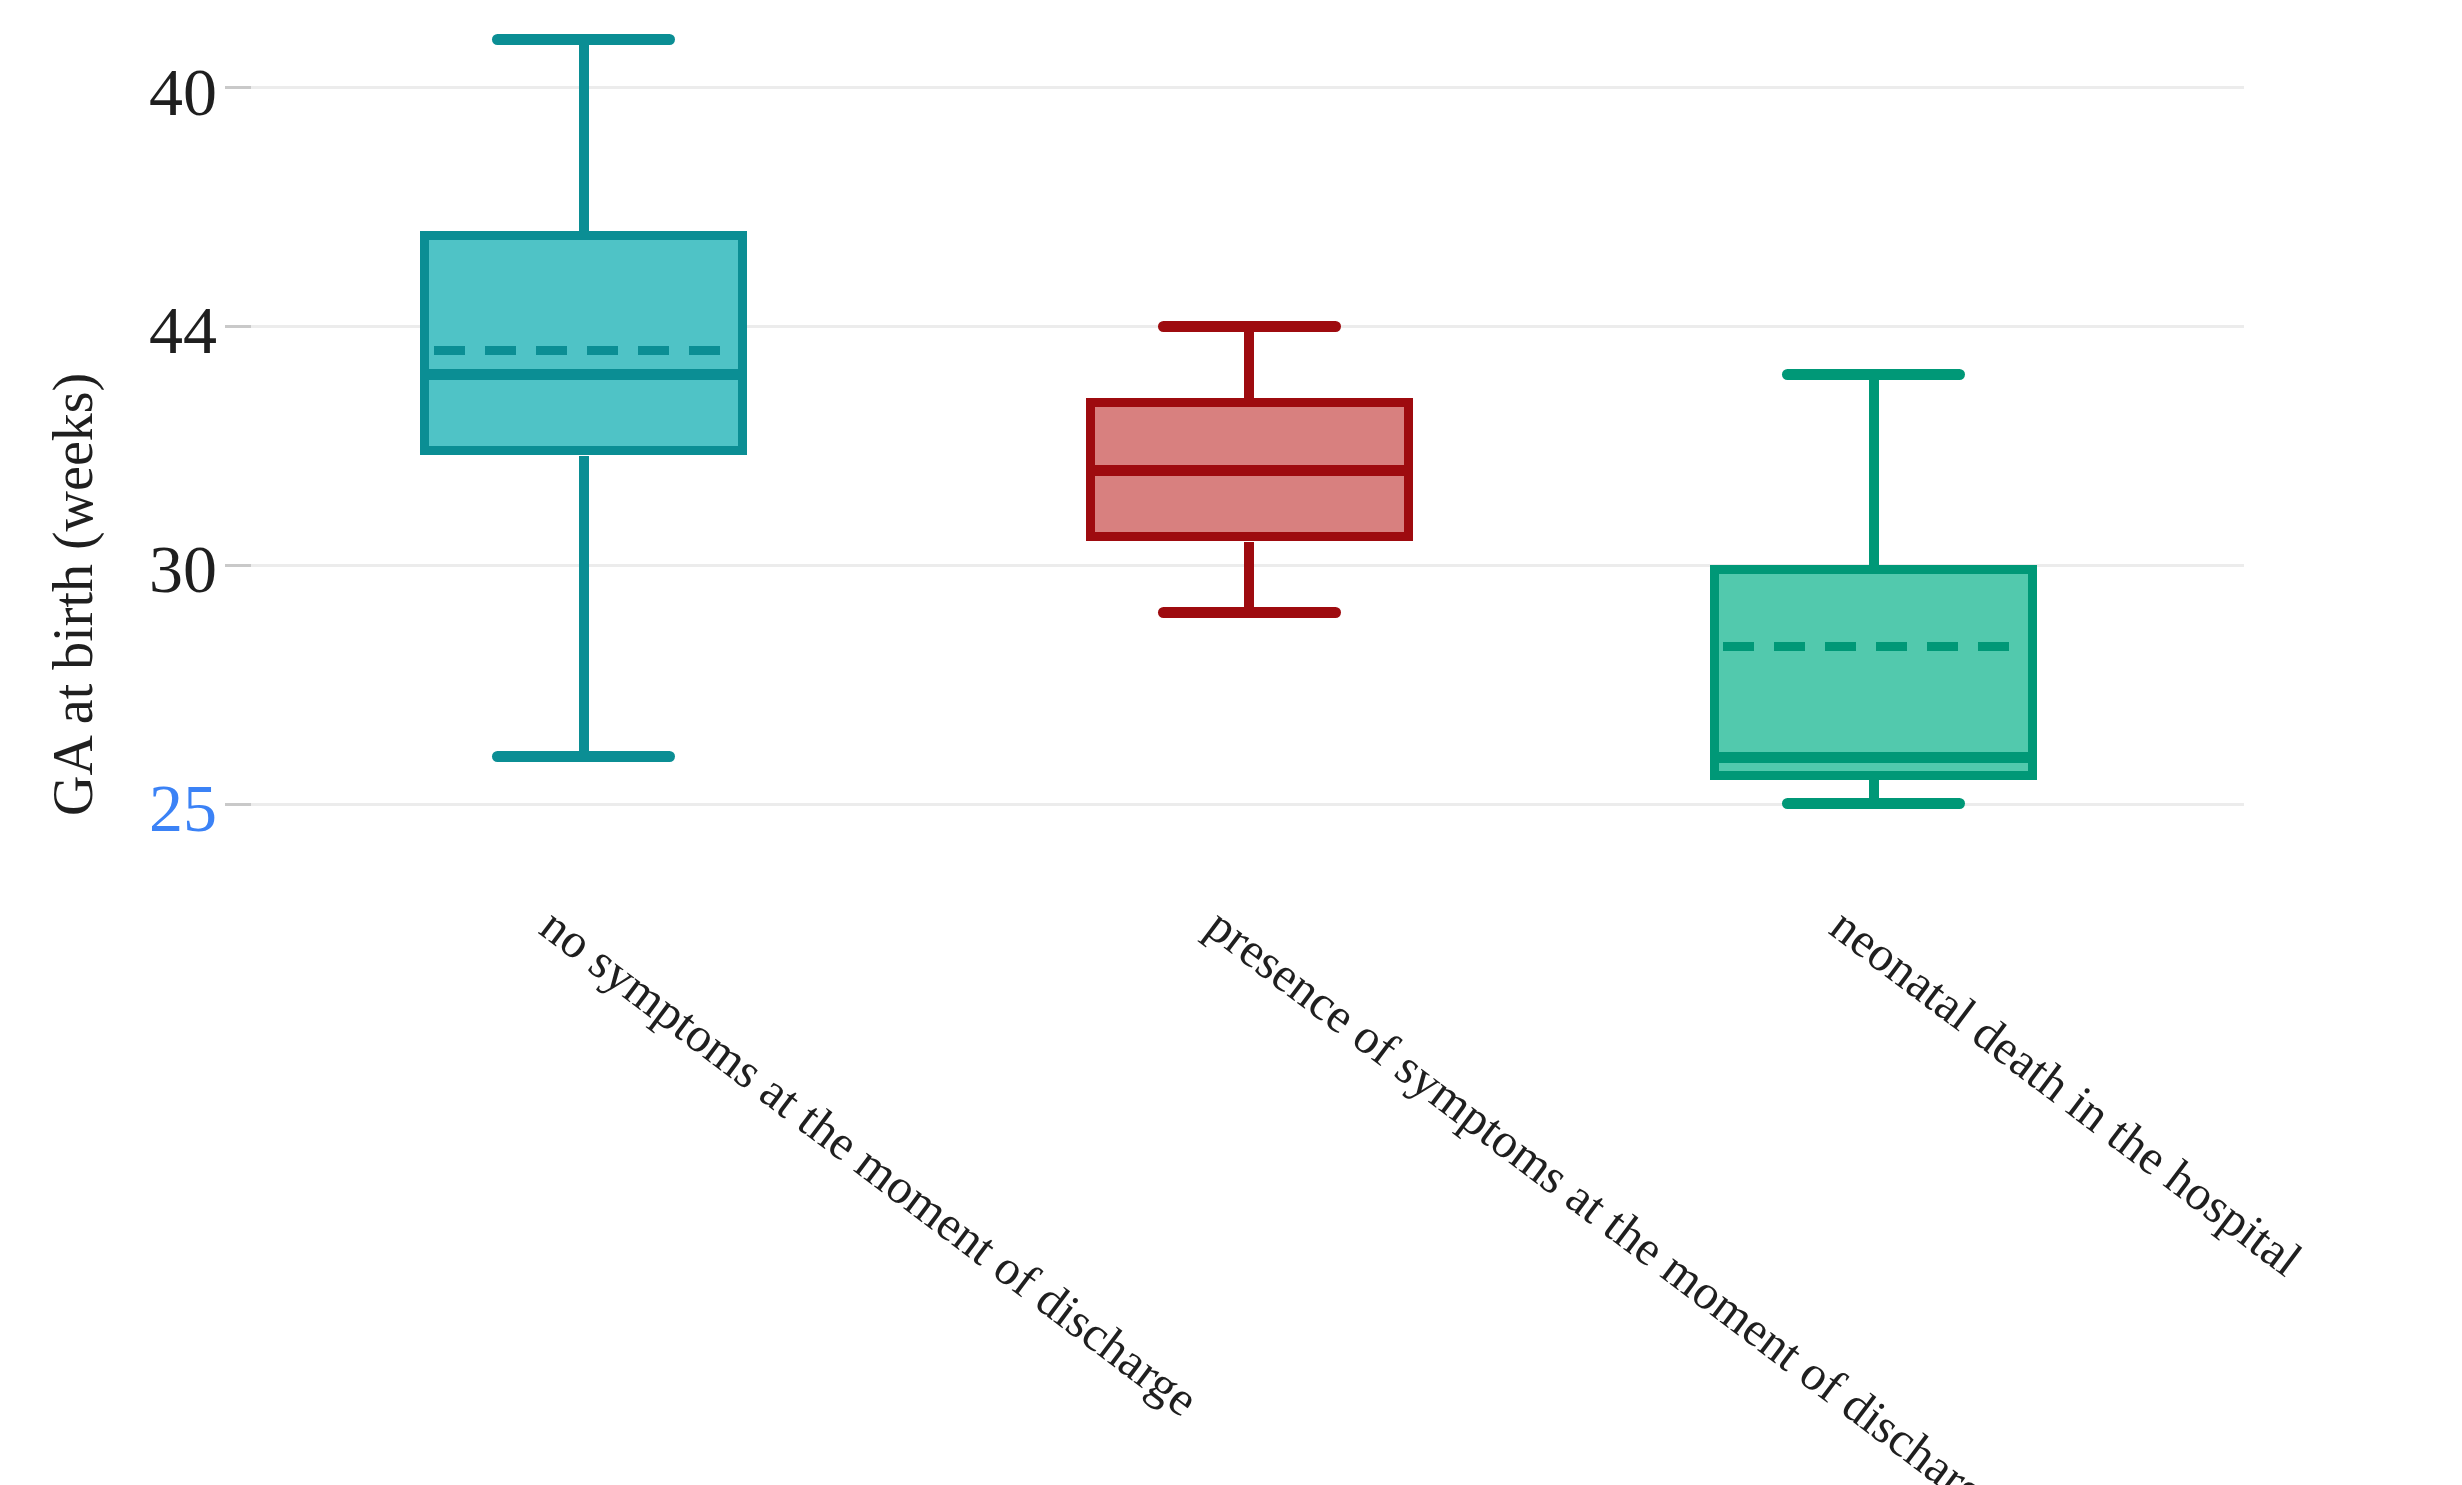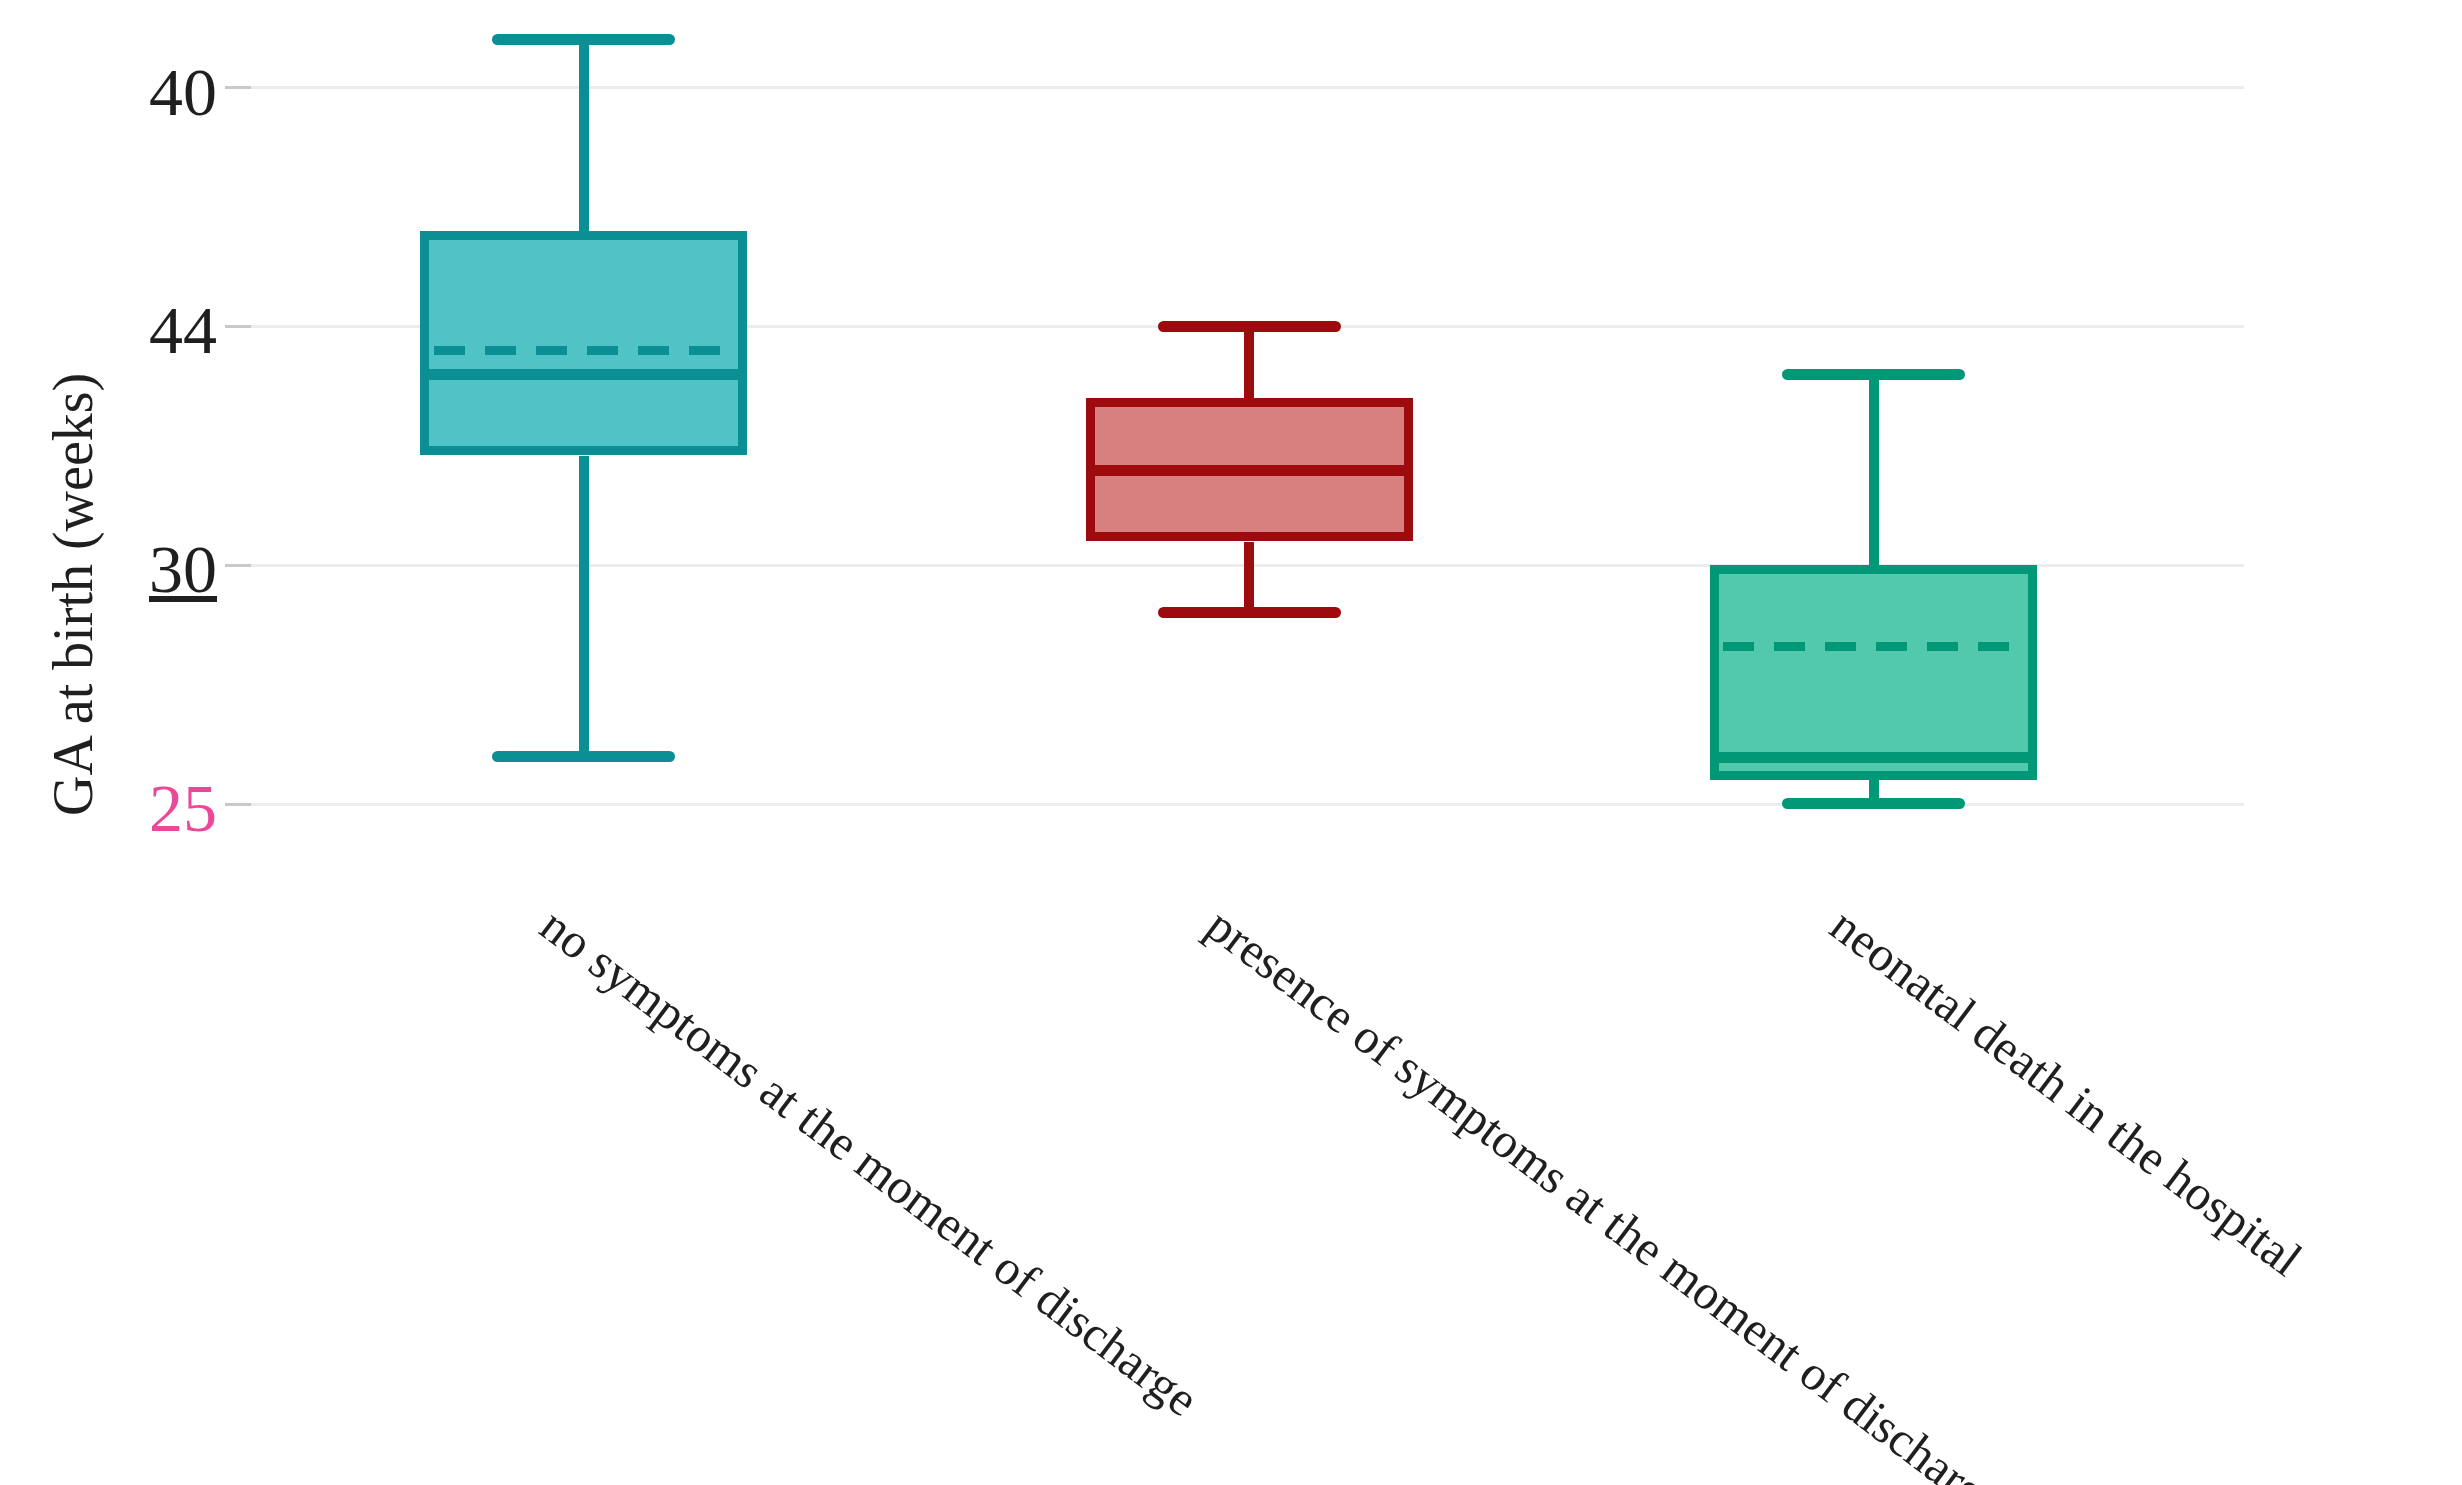--- a/index.html
+++ b/index.html
@@ -25,24 +25,24 @@
 <div id="chart">
   <div class="ylabel" style="left:41px;top:816px;">GA at birth (weeks)</div>
 <div class="gridline" style="left: 245px; top: 86px; width: 1999px; background: rgb(236, 236, 236);"></div>
     <div class="tickstub" style="left: 225px; top: 86px; width: 26px; background: rgb(201, 201, 201);"></div>
     <div class="ytick" style="left: 37px; top: 58px; color: rgb(31, 31, 31);">40</div>
     <div class="gridline" style="left: 245px; top: 325px; width: 1999px; background: rgb(236, 236, 236);"></div>
     <div class="tickstub" style="left: 225px; top: 325px; width: 26px; background: rgb(201, 201, 201);"></div>
     <div class="ytick" style="left: 37px; top: 296px; color: rgb(31, 31, 31);">44</div>
     <div class="gridline" style="left: 245px; top: 564px; width: 1999px; background: rgb(236, 236, 236);"></div>
     <div class="tickstub" style="left: 225px; top: 564px; width: 26px; background: rgb(201, 201, 201);"></div>
-    <div class="ytick" style="left: 37px; top: 535px; color: rgb(31, 31, 31); text-decoration: underline;">30</div>
+    <div class="ytick" style="left: 37px; top: 535px; color: rgb(31, 31, 31);">30</div>
     <div class="gridline" style="left: 245px; top: 803px; width: 1999px; background: rgb(236, 236, 236);"></div>
     <div class="tickstub" style="left: 225px; top: 803px; width: 26px; background: rgb(201, 201, 201);"></div>
-    <div class="ytick" style="left: 37px; top: 774px; color: #ec4899;">25</div>
+    <div class="ytick" style="left: 37px; top: 774px; color: #3b82f6;">25</div>
     <div class="whisker-cap" style="left: 492px; top: 34px; width: 183px; background: rgb(11, 142, 148); border-radius: 5.7px;"></div>
     <div class="whisker-stem" style="left: 579px; top: 40px; height: 191px; background: rgb(11, 142, 148);"></div>
     <div class="whisker-stem" style="left: 579px; top: 456px; height: 301px; background: rgb(11, 142, 148);"></div>
     <div class="whisker-cap" style="left: 492px; top: 751px; width: 183px; background: rgb(11, 142, 148); border-radius: 5.7px;"></div>
     <div class="box" style="left: 420px; top: 231px; width: 327px; height: 224px; background: rgb(79, 195, 198); border-color: rgb(11, 142, 148);"></div>
     <div class="median" style="left: 420px; top: 369px; width: 327px; background: rgb(11, 142, 148);"></div>
     <div class="meanline" style="left: 434px; top: 346px; width: 300px; background: repeating-linear-gradient(90deg, rgb(11, 142, 148) 0px, rgb(11, 142, 148) 31px, transparent 31px, transparent 51px);"></div>
     <div class="xlabel" style="left: 563px; top: 898px; color: rgb(31, 31, 31);">no symptoms at the moment of discharge</div>
     <div class="whisker-cap" style="left: 1158px; top: 321px; width: 183px; background: rgb(158, 11, 15); border-radius: 5.7px;"></div>
     <div class="whisker-stem" style="left: 1244px; top: 327px; height: 72px; background: rgb(158, 11, 15);"></div>

